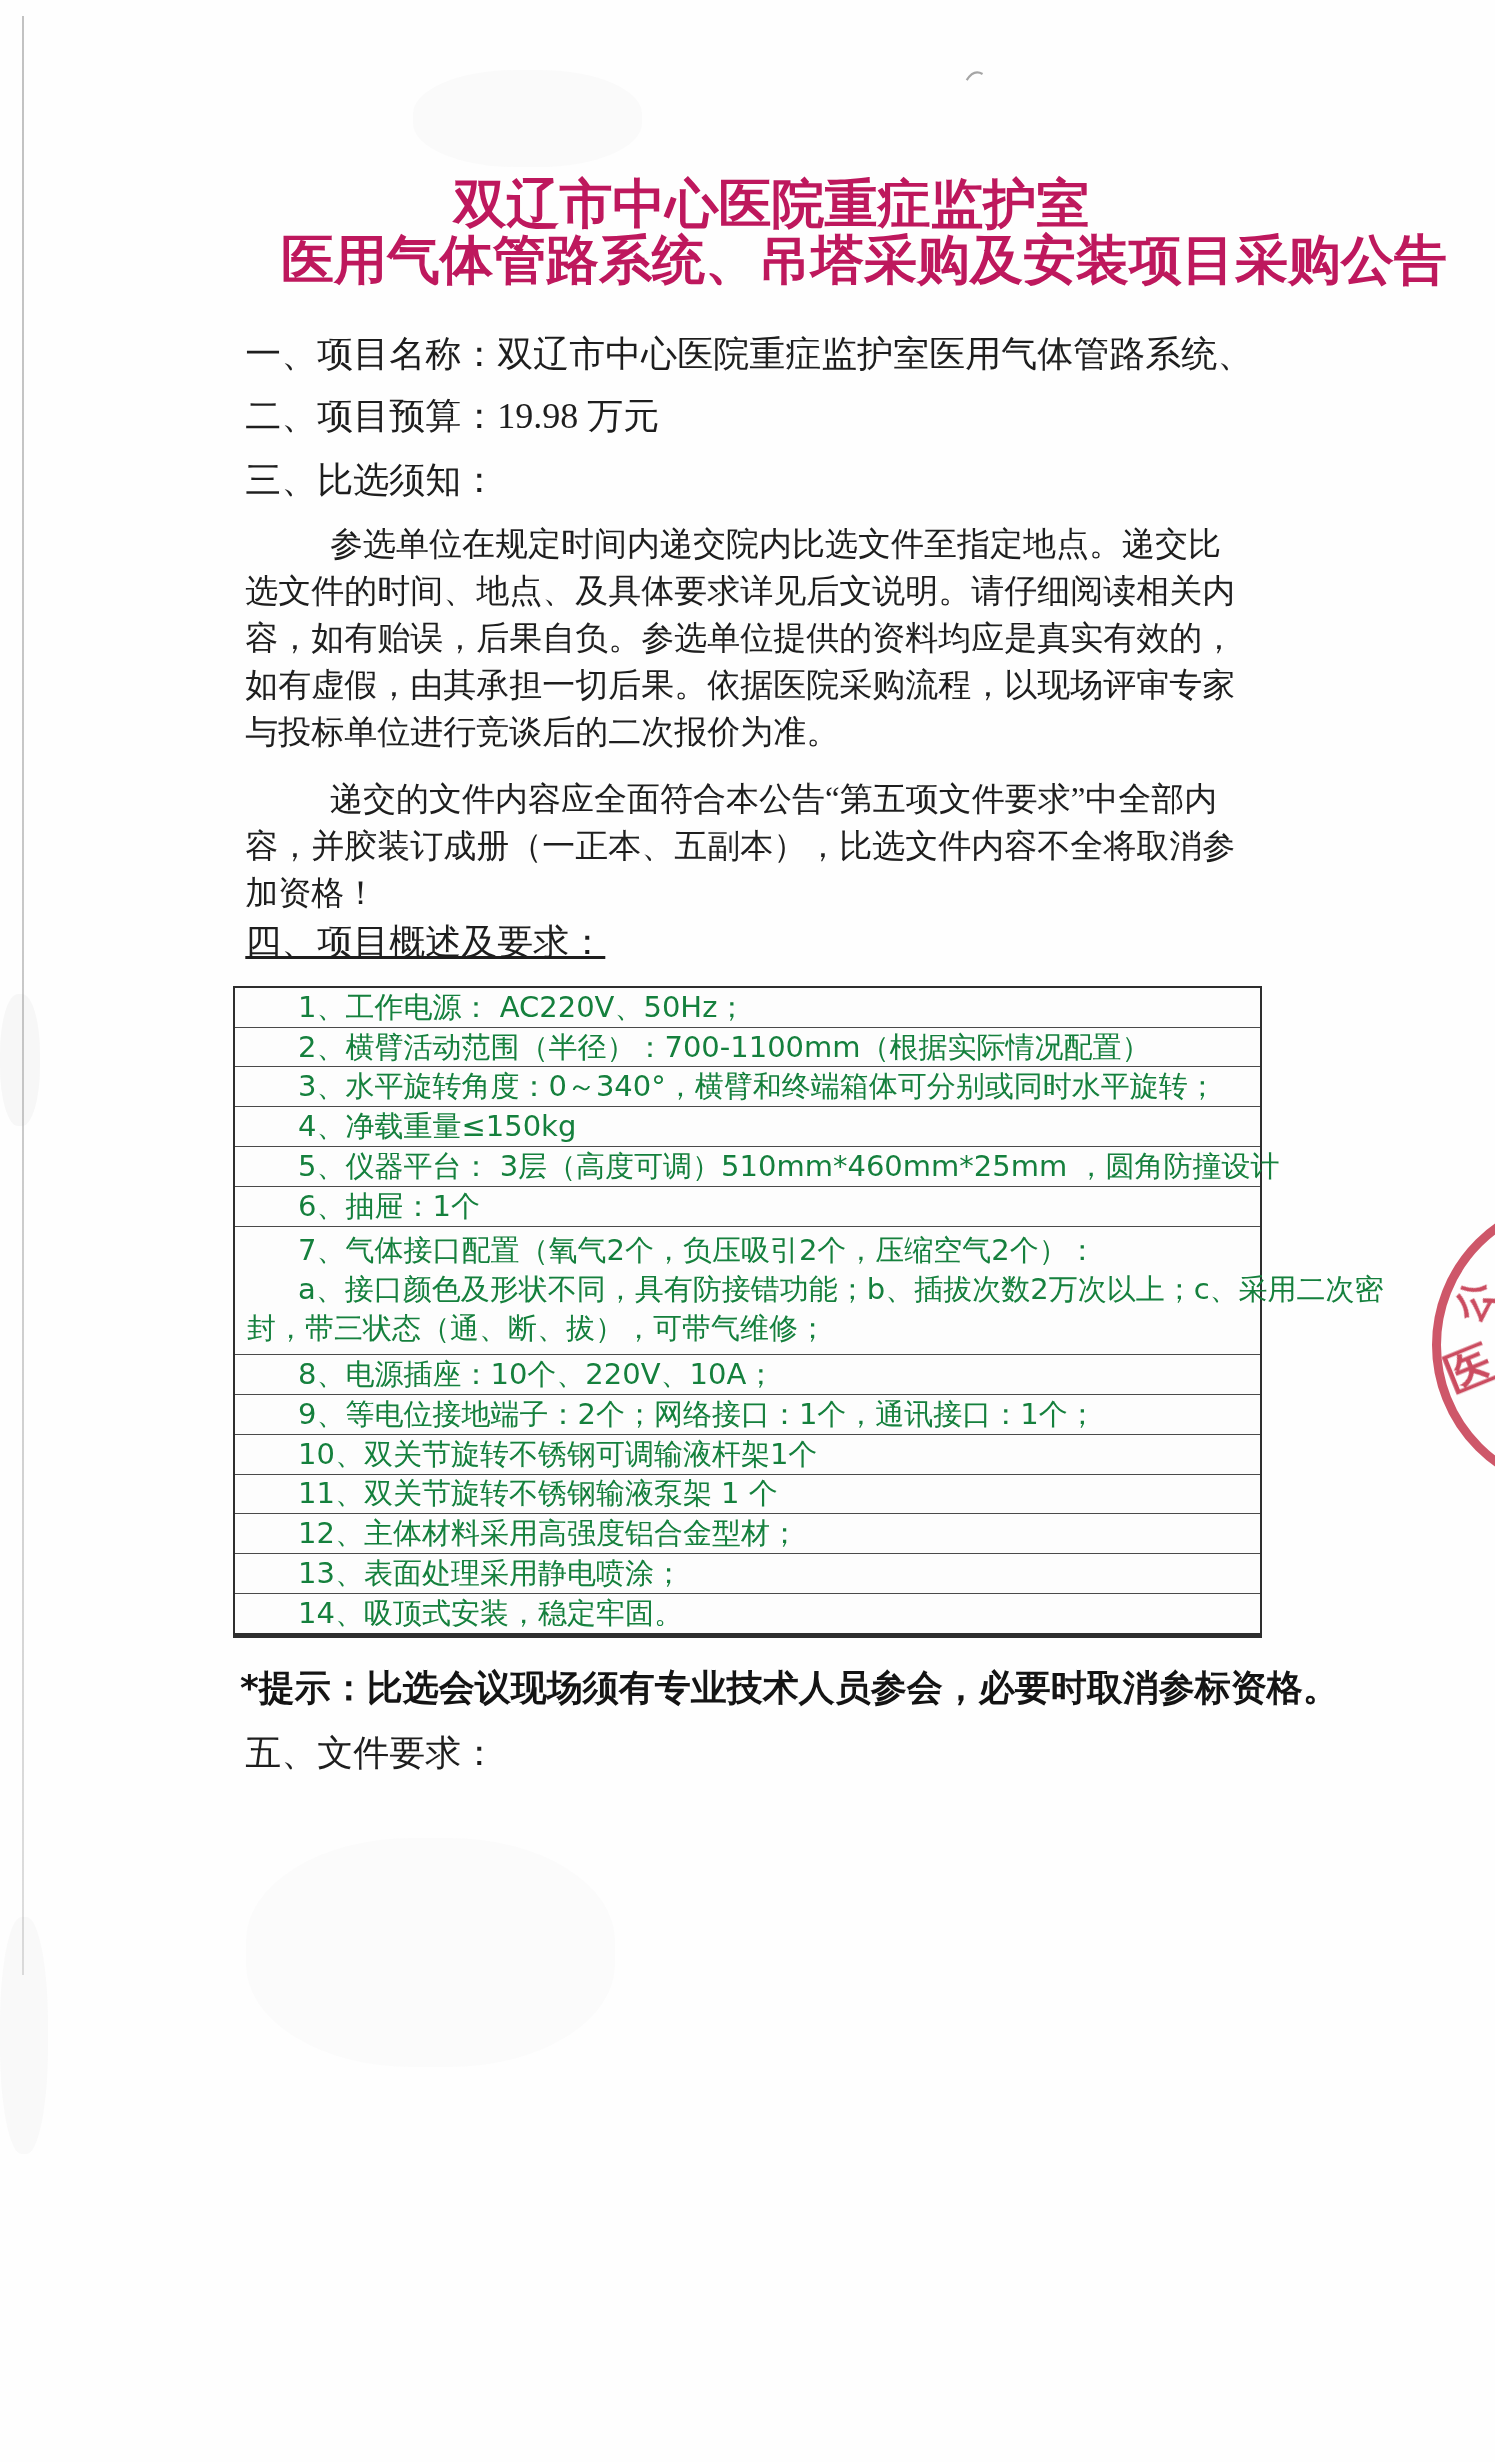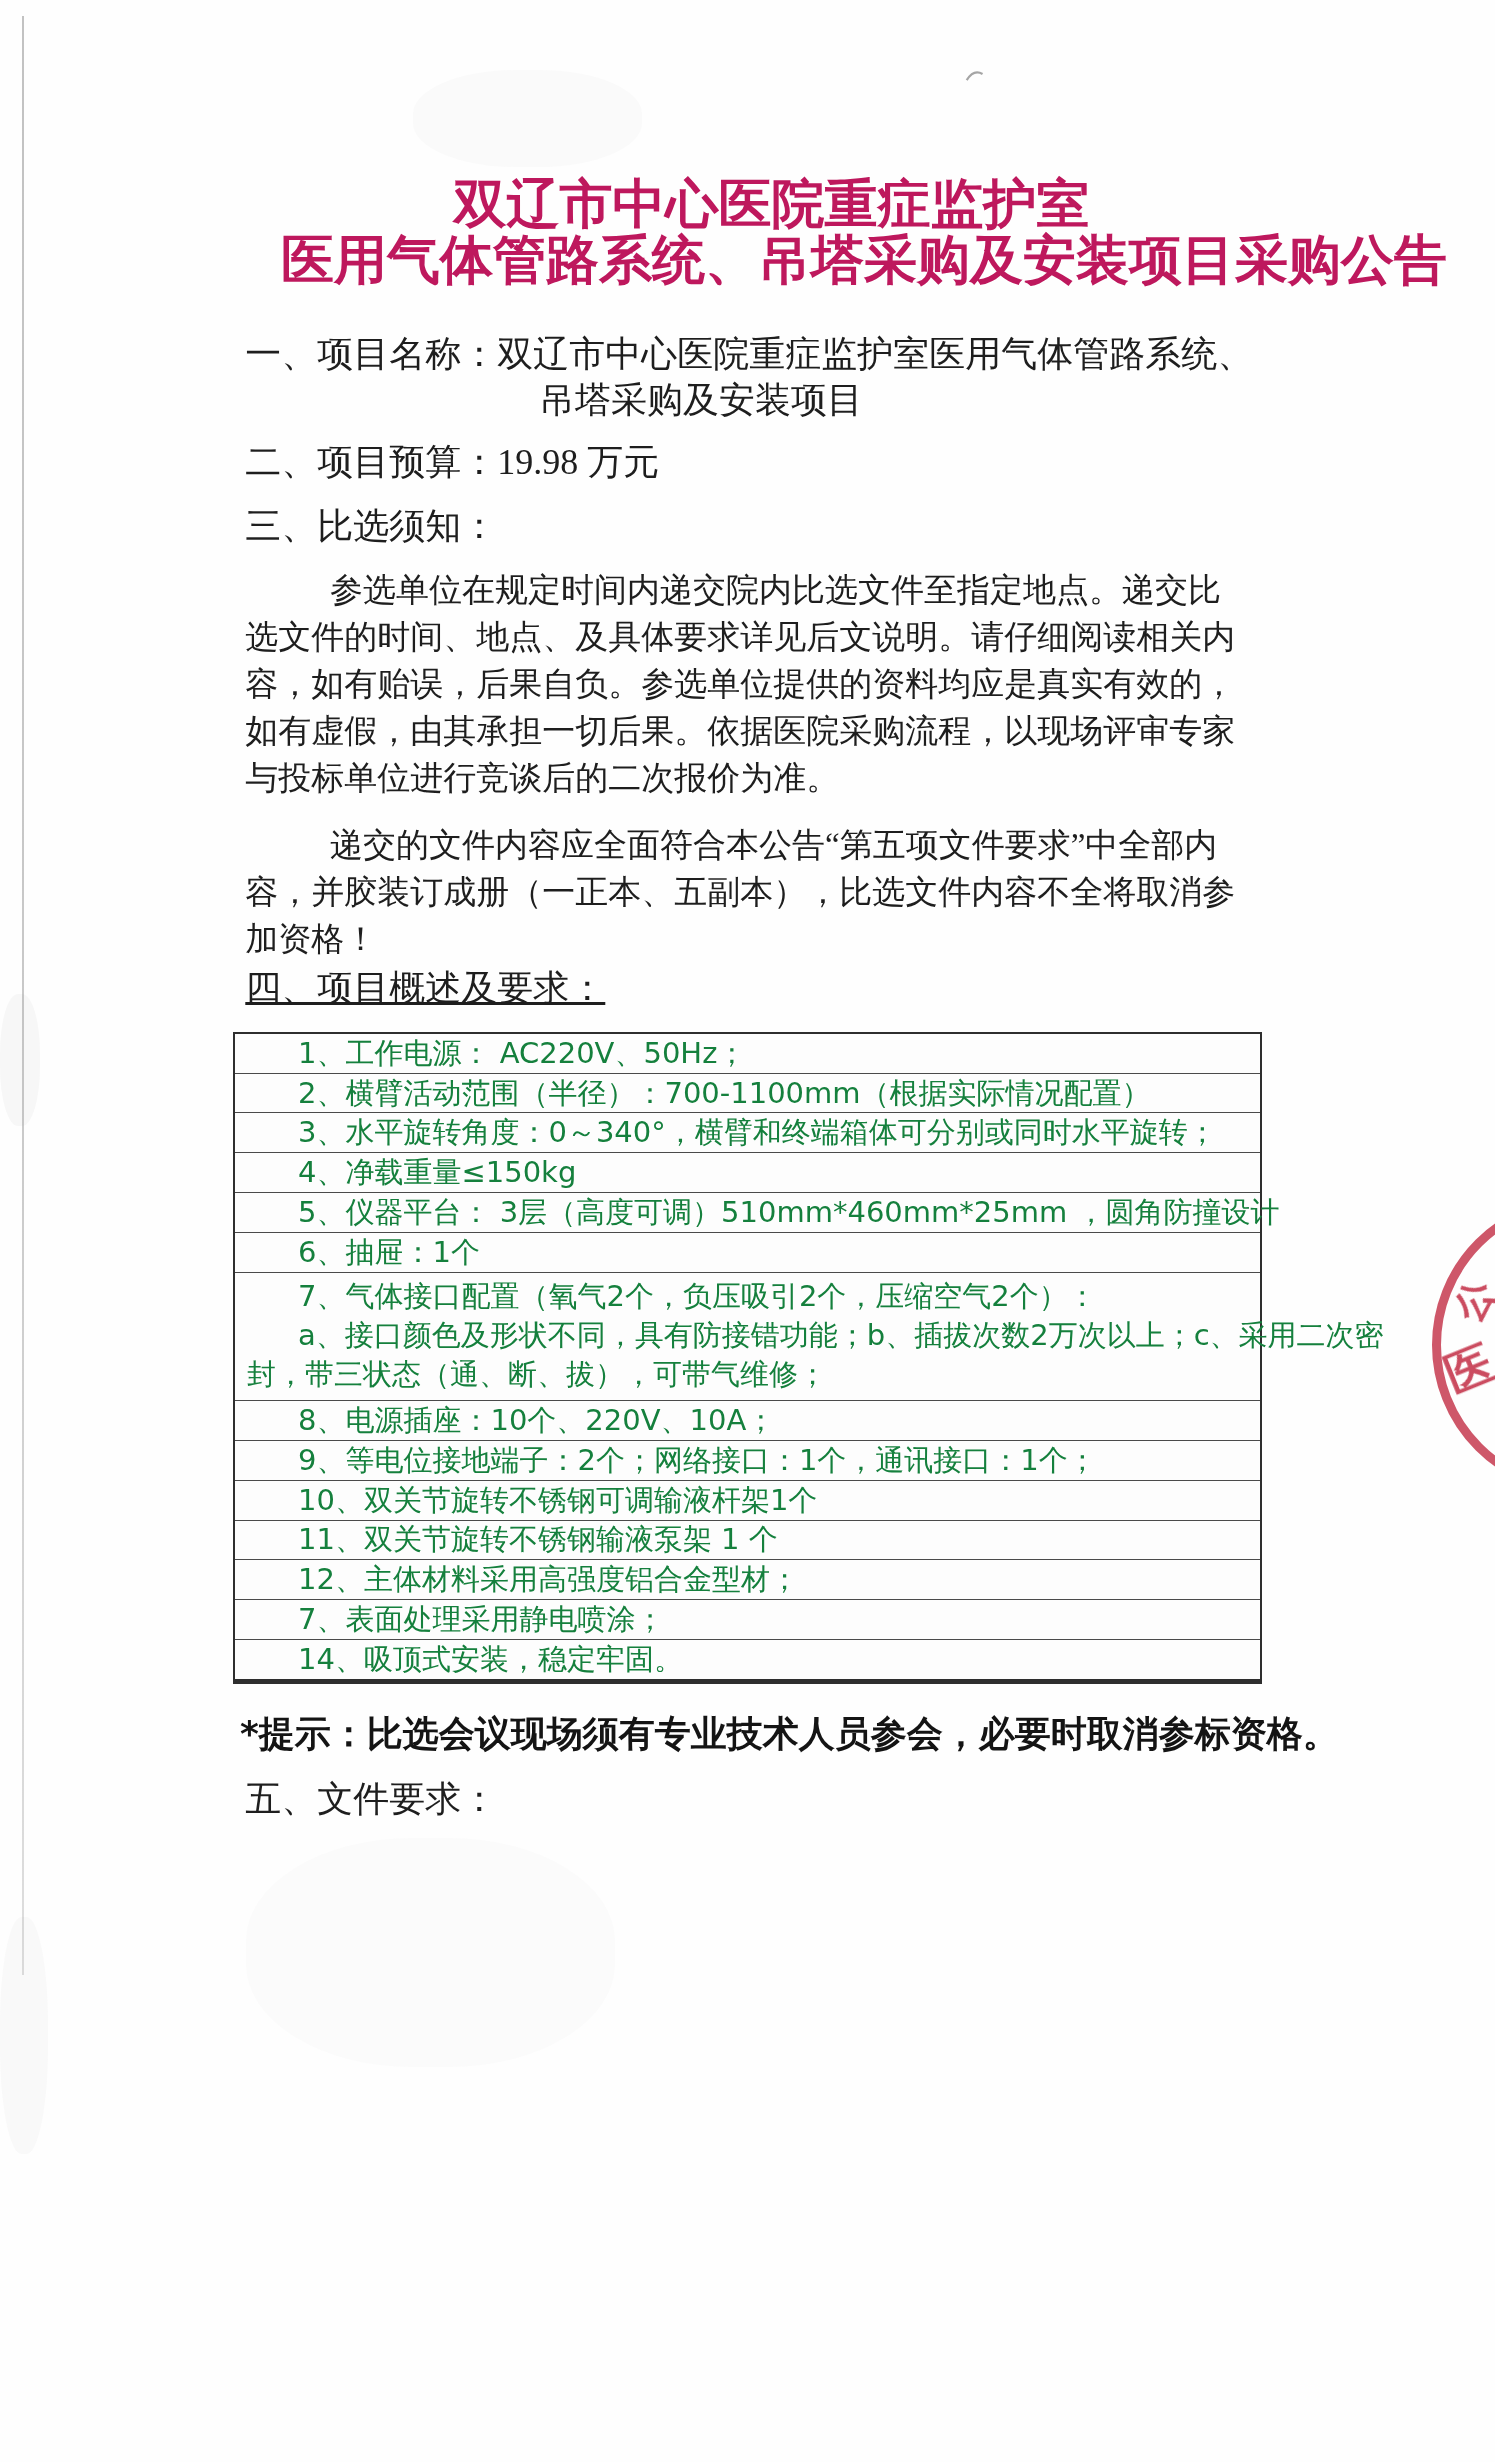--- a/index.html
+++ b/index.html
@@ -62,21 +62,20 @@
   <div class="sm sm4"></div>
   <svg class="hook" width="23" height="17.6" viewBox="0 0 26 20">
     <path d="M3 15 Q11 2 21 8" stroke="#8f8f8f" stroke-width="2.5" fill="none" opacity="0.8"></path>
   </svg>
 
   <div class="doc">
     <div class="title">双辽市中心医院重症监护室</div>
     <div class="title">医用气体管路系统、吊塔采购及安装项目采购公告</div>
 
     <div class="item item1">一、项目名称：双辽市中心医院重症监护室医用气体管路系统、</div>
-    <div class="item item1-l2">吊塔采购及安装项目</div>
 
     <div class="item item2">二、项目预算：19.98 万元</div>
 
     <div class="item item3">三、比选须知：</div>
 
     <div class="para" id="para1">
         <div class="p-line indent">参选单位在规定时间内递交院内比选文件至指定地点。递交比</div>
         <div class="p-line">选文件的时间、地点、及具体要求详见后文说明。请仔细阅读相关内</div>
         <div class="p-line">容，如有贻误，后果自负。参选单位提供的资料均应是真实有效的，</div>
         <div class="p-line">如有虚假，由其承担一切后果。依据医院采购流程，以现场评审专家</div>
@@ -123,21 +122,21 @@
         <div class="t-row">
           <div class="t-line">10、双关节旋转不锈钢可调输液杆架1个</div>
         </div>
         <div class="t-row">
           <div class="t-line">11、双关节旋转不锈钢输液泵架 1 个</div>
         </div>
         <div class="t-row">
           <div class="t-line">12、主体材料采用高强度铝合金型材；</div>
         </div>
         <div class="t-row">
-          <div class="t-line">7、表面处理采用静电喷涂；</div>
+          <div class="t-line">13、表面处理采用静电喷涂；</div>
         </div>
         <div class="t-row">
           <div class="t-line">14、吸顶式安装，稳定牢固。</div>
         </div>
       </div>
 
     <div class="notice">*提示：比选会议现场须有专业技术人员参会，必要时取消参标资格。</div>
 
     <div class="item item5">五、文件要求：</div>
   </div>

